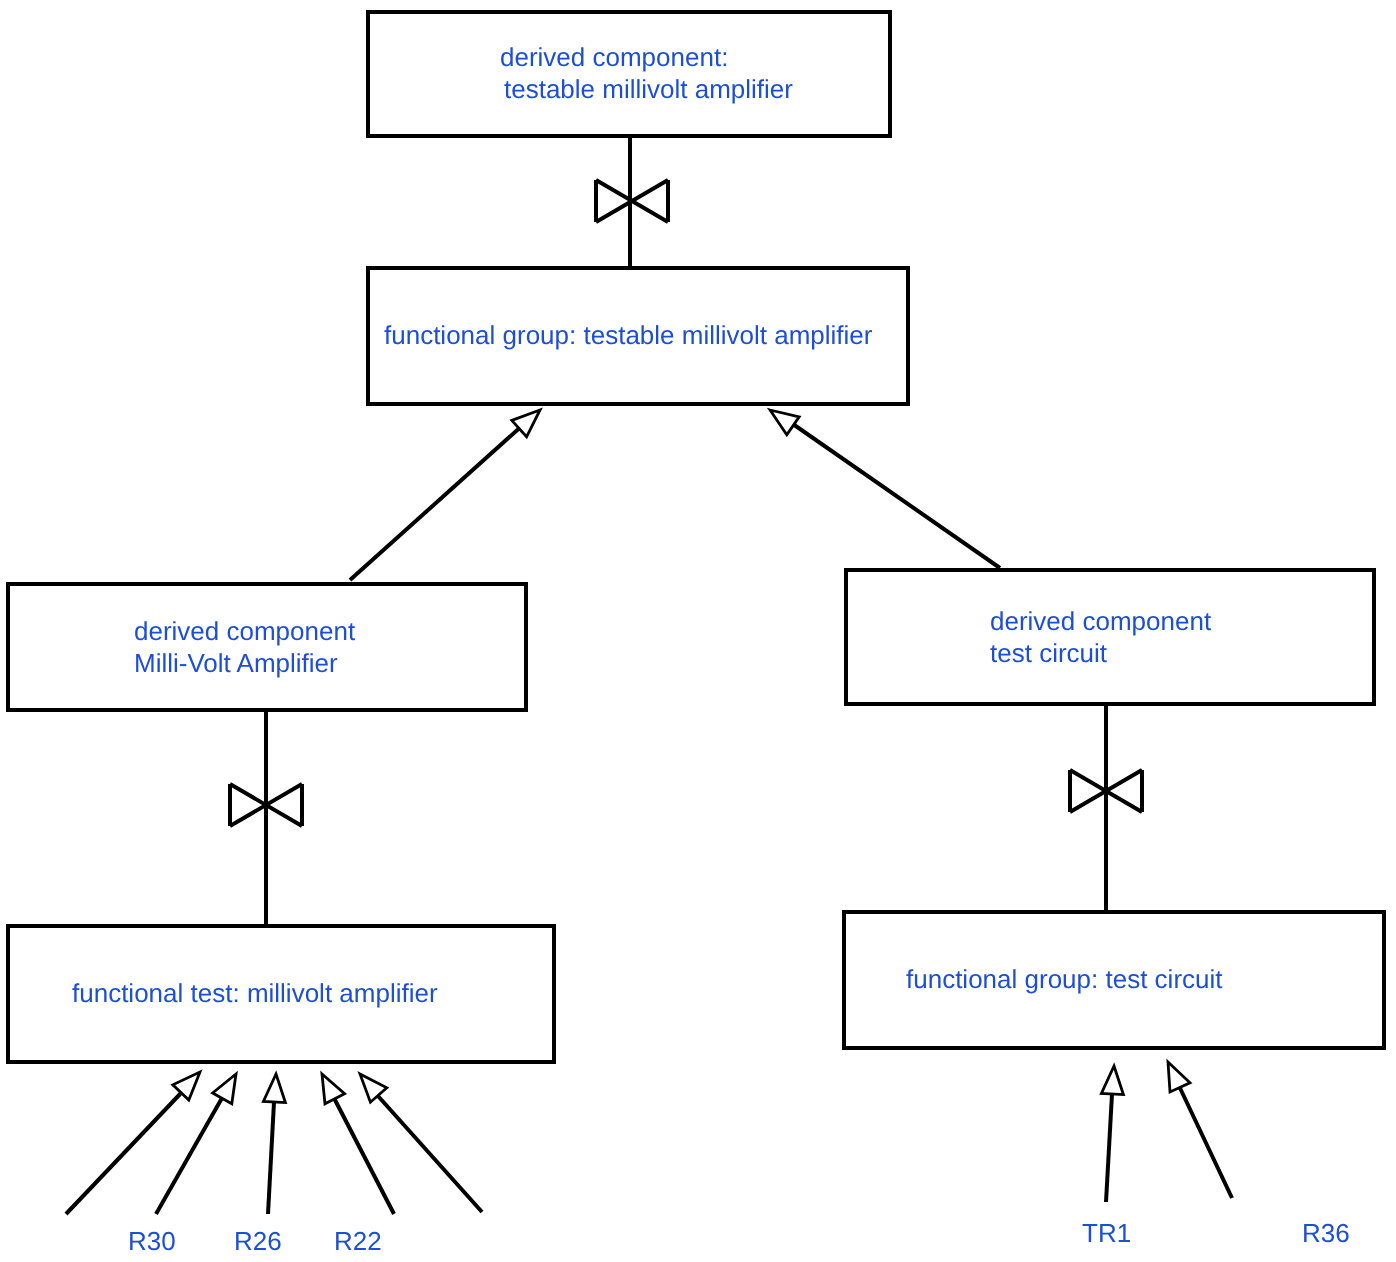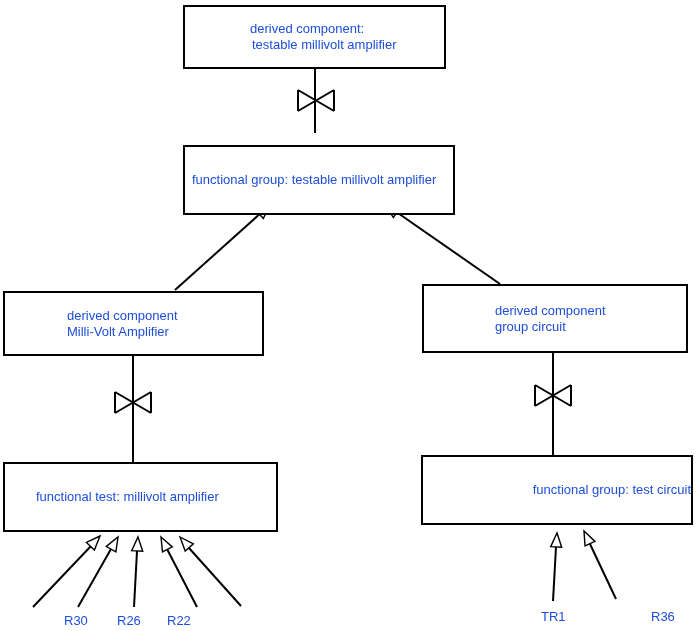--- a/index.html
+++ b/index.html
@@ -106,39 +106,39 @@
       <line x1="616" y1="599" x2="590" y2="544"></line>
       <polygon class="head" points="584,531 595,541.4 585,546"></polygon>
     </g>
   </svg>
 
   <div class="box" style="left:183px; top:5px; width:263px; height:64px; padding-left:65px;">
     <div>derived component:</div>
     <div style="padding-left:2px;">testable millivolt amplifier</div>
   </div>
 
-  <div class="box" style="left:183px; top:133px; width:272px; height:70px; padding-left:7px;margin-top:12px;">
+  <div class="box" style="left:183px; top:133px; width:272px; height:70px; padding-left:7px;">
     <div>functional group: testable millivolt amplifier</div>
   </div>
 
   <div class="box" style="left:3px; top:291px; width:261px; height:65px; padding-left:62px;">
     <div>derived component</div>
     <div>Milli-Volt Amplifier</div>
   </div>
 
   <div class="box" style="left:422px; top:284px; width:266px; height:69px; padding-left:71px;">
     <div>derived component</div>
-    <div>group circuit</div>
+    <div>test circuit</div>
   </div>
 
   <div class="box" style="left:3px; top:462px; width:275px; height:70px; padding-left:31px;">
     <div>functional test: millivolt amplifier</div>
   </div>
 
-  <div class="box" style="left:421px; top:455px; width:272px; height:70px; padding-left:30px;text-align:right;">
+  <div class="box" style="left:421px; top:455px; width:272px; height:70px; padding-left:30px;">
     <div>functional group: test circuit</div>
   </div>
 
   <div class="lbl" style="left:20px;  top:613px;margin-top:44px;">R18</div>
   <div class="lbl" style="left:64px;  top:613px;">R30</div>
   <div class="lbl" style="left:117px; top:613px;">R26</div>
   <div class="lbl" style="left:167px; top:613px;">R22</div>
   <div class="lbl" style="left:212px; top:613px;margin-top:20px;">IC1</div>
   <div class="lbl" style="left:541px; top:609px;">TR1</div>
   <div class="lbl" style="left:606px; top:609px;margin-left:45px;">R36</div>

